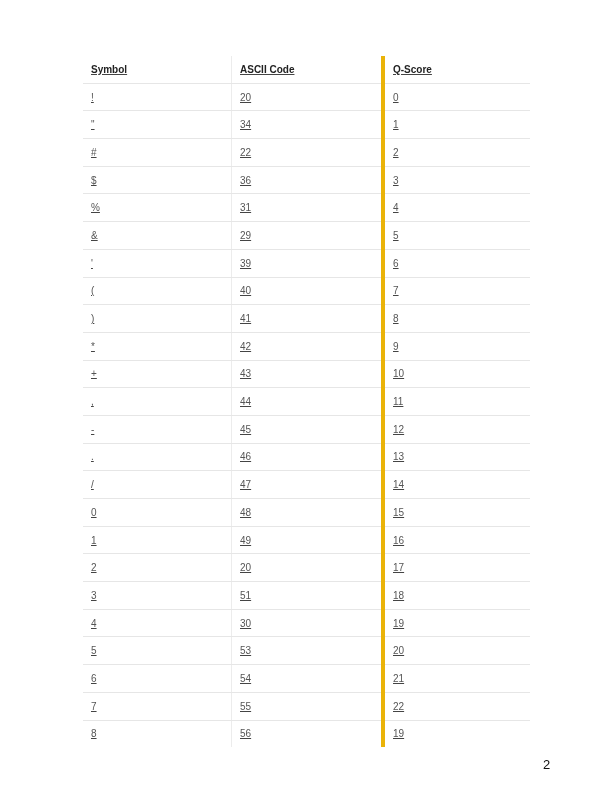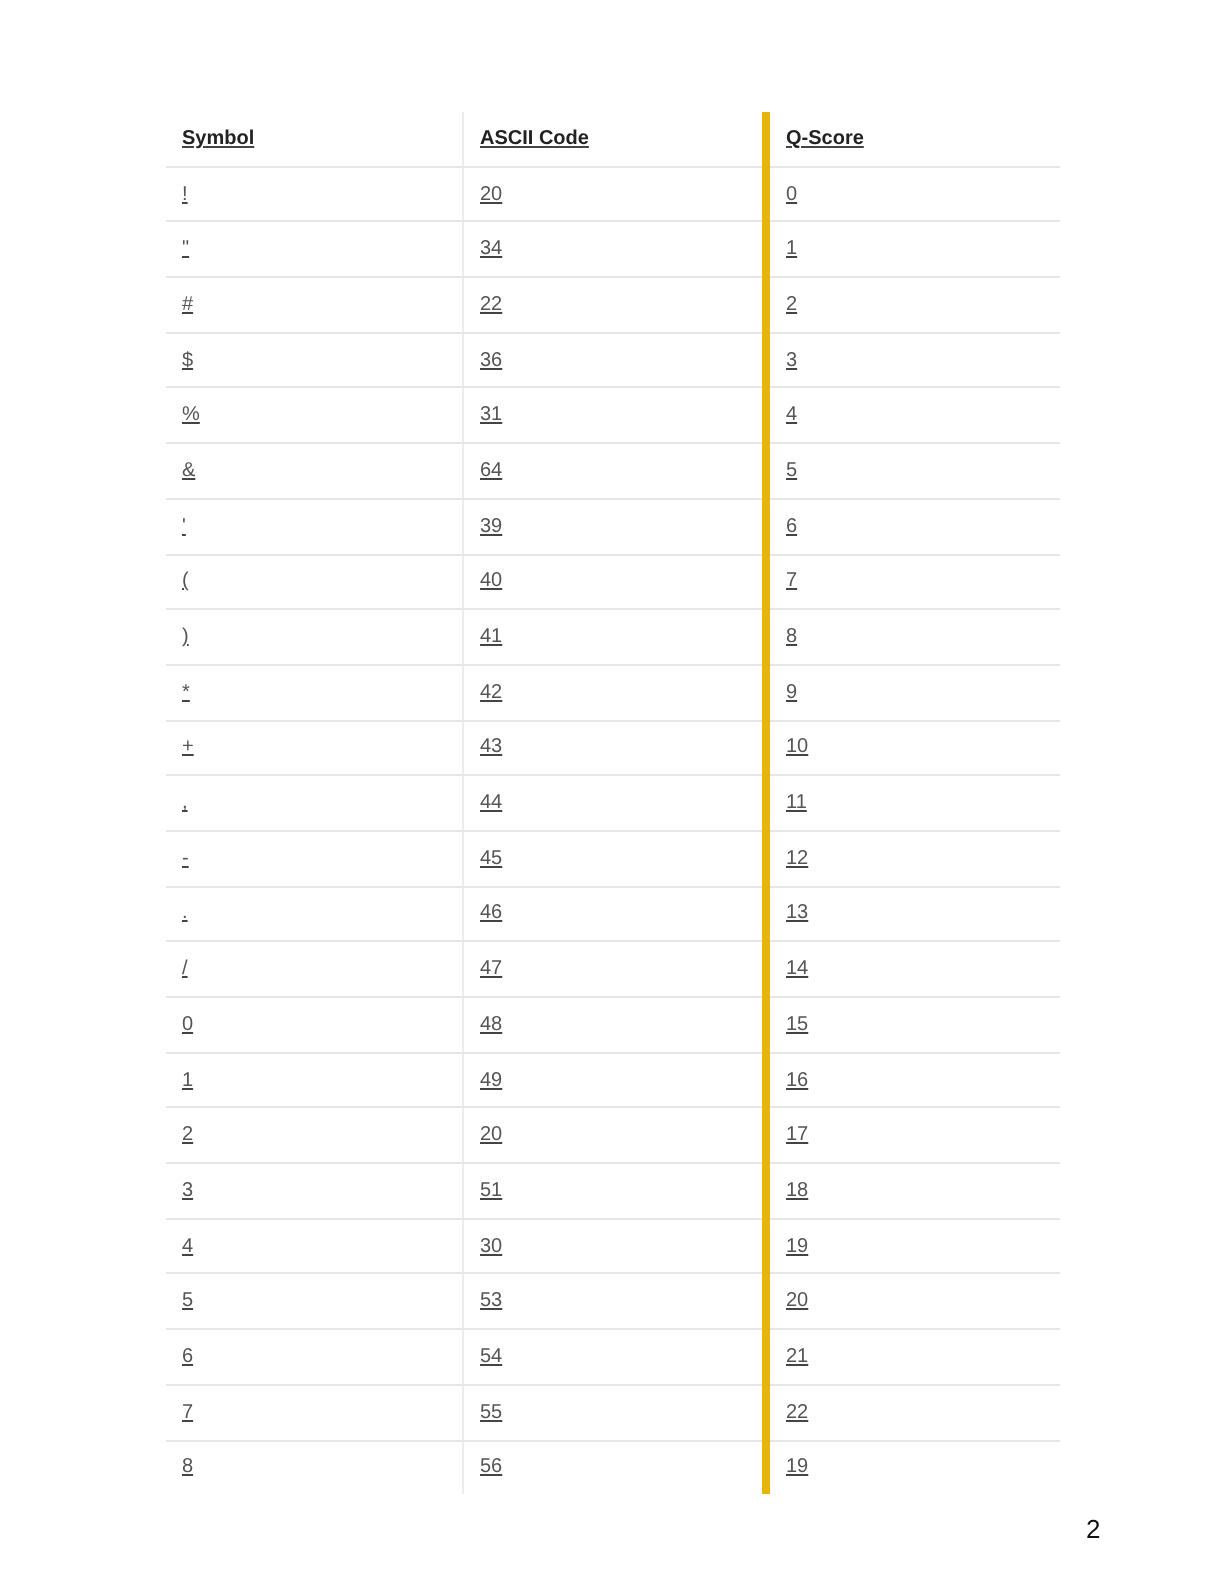--- a/index.html
+++ b/index.html
@@ -47,21 +47,21 @@
         <td class="c2">36</td>
         <td class="c3">3</td>
       </tr>
       <tr>
         <td class="c1">%</td>
         <td class="c2">31</td>
         <td class="c3">4</td>
       </tr>
       <tr>
         <td class="c1">&amp;</td>
-        <td class="c2">64</td>
+        <td class="c2">29</td>
         <td class="c3">5</td>
       </tr>
       <tr>
         <td class="c1">'</td>
         <td class="c2">39</td>
         <td class="c3">6</td>
       </tr>
       <tr>
         <td class="c1">(</td>
         <td class="c2">40</td>

